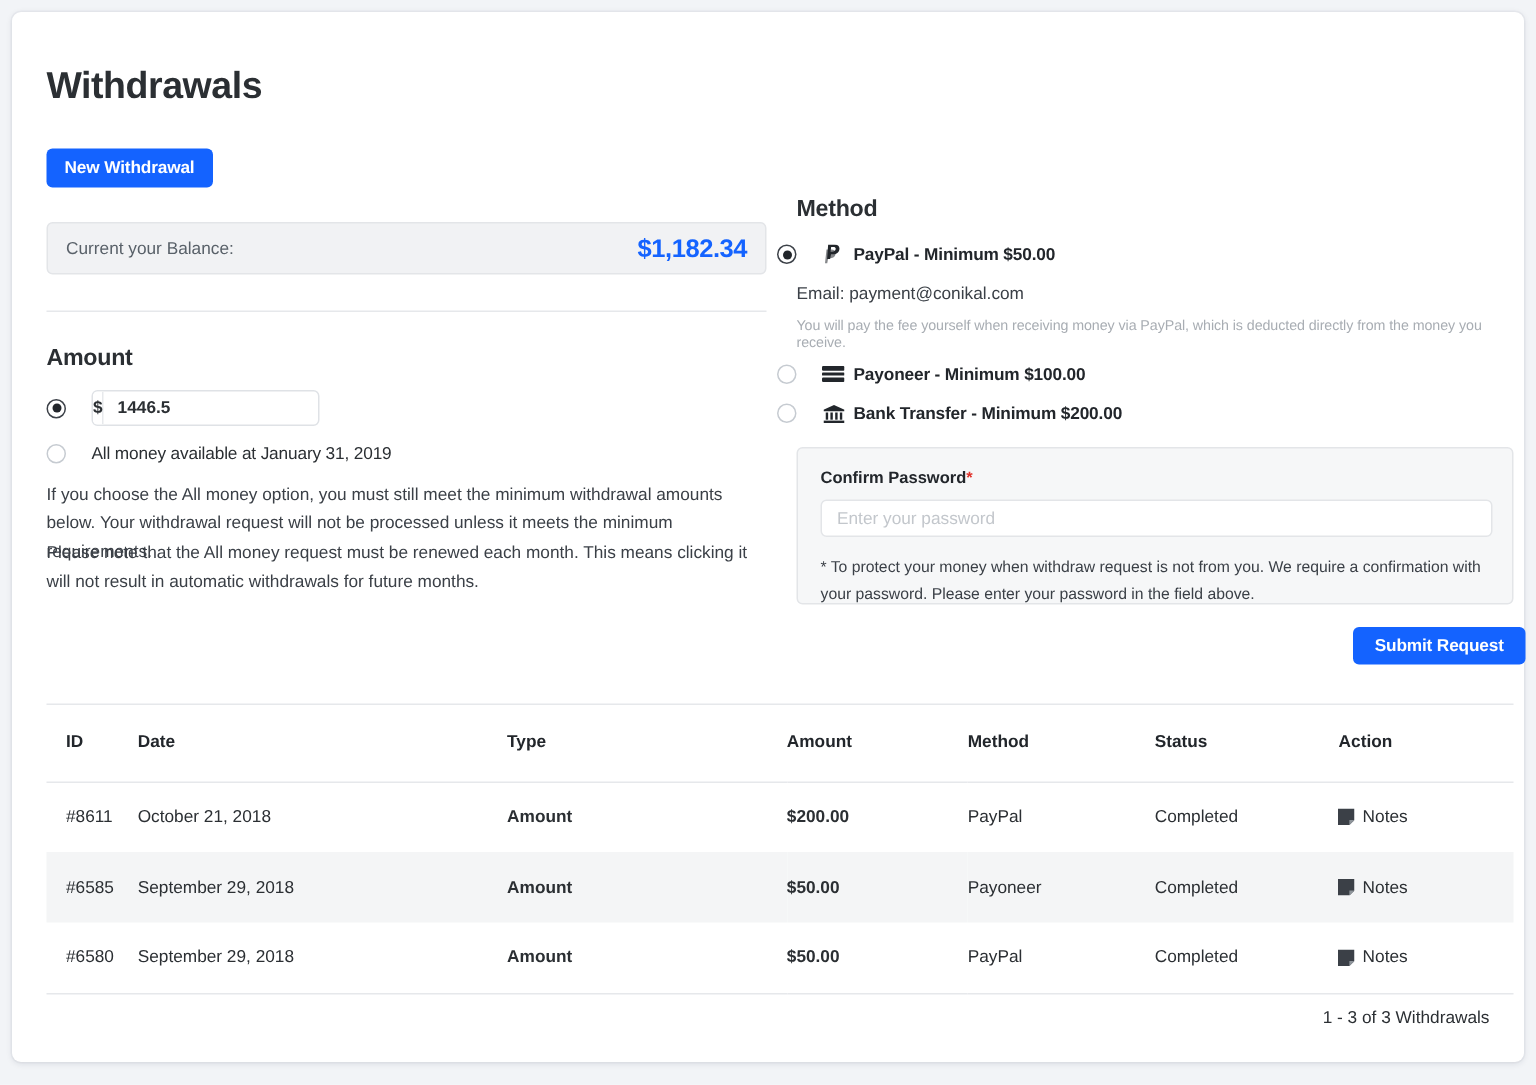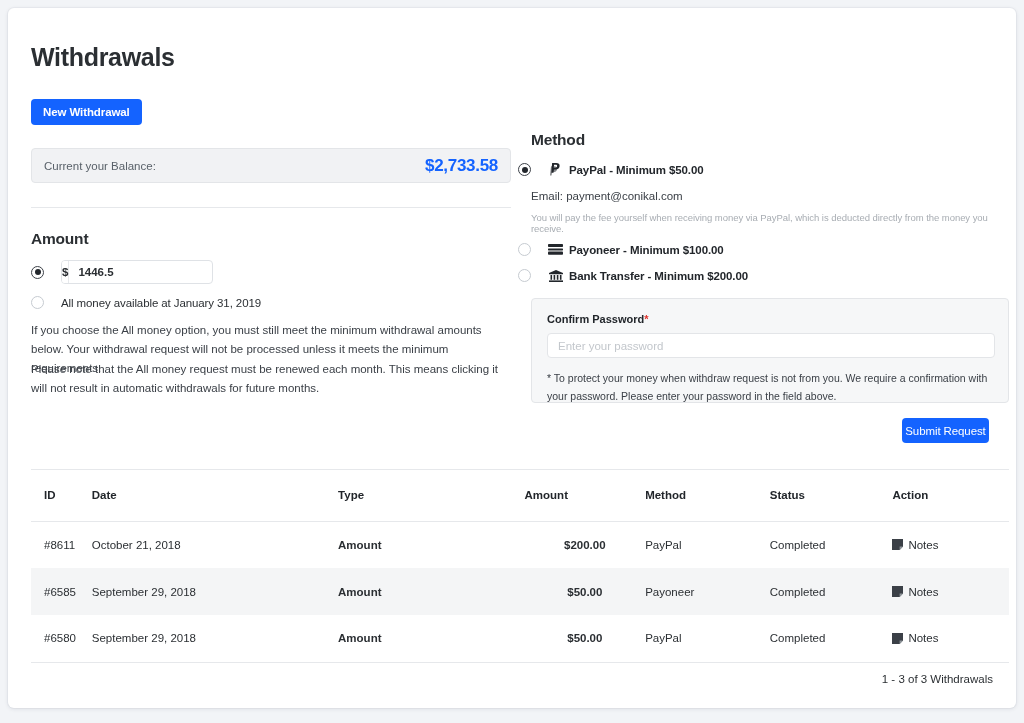--- a/index.html
+++ b/index.html
@@ -260,28 +260,28 @@
   .confirm-note {
     margin-top: 11px;
     font-size: 10.5px;
     line-height: 18px;
     color: #3b4047;
     width: 450px;
   }
   .submit-btn {
     position: absolute;
     left: 894px; top: 410px;
-    width: 87px; height: 25px;
+    width: 115px; height: 25px;
     background: #1463ff;
     color: #fff;
     border: none;
     border-radius: 4px;
     font-family: "Liberation Sans", sans-serif;
     font-size: 11.5px;
-    font-weight: normal;
+    font-weight: bold;
     cursor: pointer;
     letter-spacing: -0.1px;
   }
 
   
   .table-divider {
     position: absolute;
     left: 23px; top: 461px;
     width: 978px; height: 1px;
     background: #e6e8eb;
@@ -307,21 +307,21 @@
     color: #2b2f33;
     height: 47px;
     vertical-align: middle;
     padding: 0;
   }
   .wtable tbody tr.alt { background: #f4f5f6; }
   .wtable tbody tr:last-child { border-bottom: 1px solid #e6e8eb; }
   .c-id { width: 60px; padding-left: 13px !important; }
   .c-date { width: 243px; }
   .c-type { width: 184px; }
-  .c-amount { width: 119px; text-align: center; }
+  .c-amount { width: 119px; }
   .c-method { width: 123px; }
   .c-status { width: 121px; }
   .c-action { width: 115px; }
   .cell-type { font-weight: bold; }
   .cell-amount { color: #1463ff; font-weight: bold; }
   .notes-cell { display: flex; align-items: center; gap: 5px; }
   .note-icon {
     width: 11px; height: 11px;
     display: inline-block;
     position: relative;
@@ -342,21 +342,21 @@
 
 <div class="page">
   <div class="card">
     <div class="inner">
 
       <h1 class="page-title">Withdrawals</h1>
       <button class="new-withdrawal-btn">New Withdrawal</button>
 
       <div class="balance-bar">
         <span class="balance-label">Current your Balance:</span>
-        <span class="balance-value">$2,733.58</span>
+        <span class="balance-value">$1,182.34</span>
       </div>
 
       <div class="divider-left"></div>
 
       <h2 class="amount-heading">Amount</h2>
 
       <div class="amount-row">
         <span class="radio checked"></span>
         <div class="amount-input-group">
           <span class="amount-prefix">$</span>

